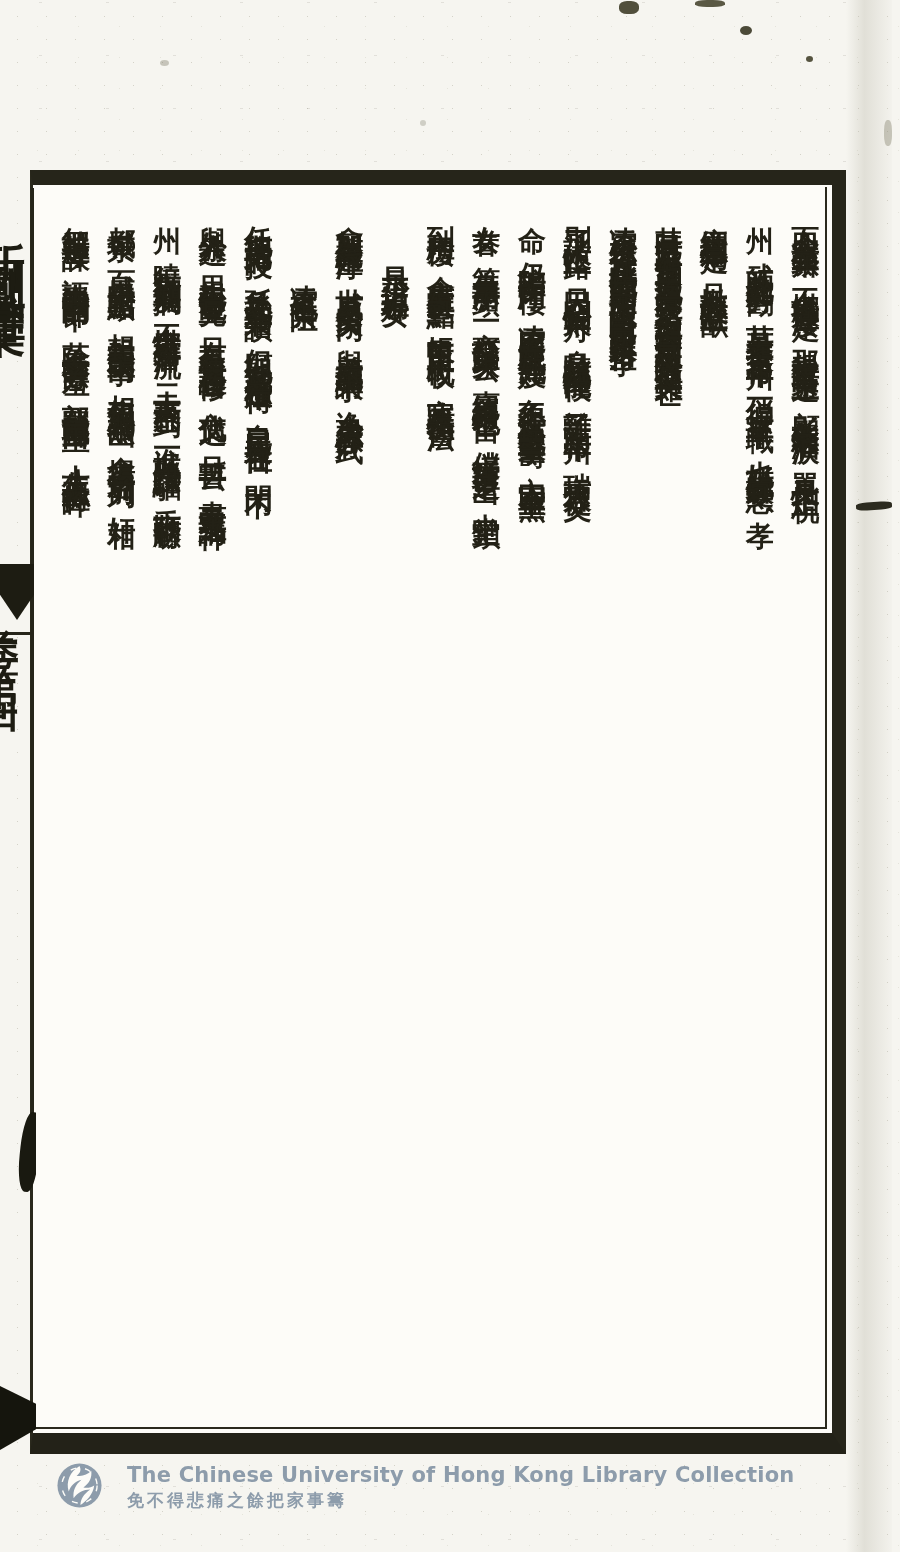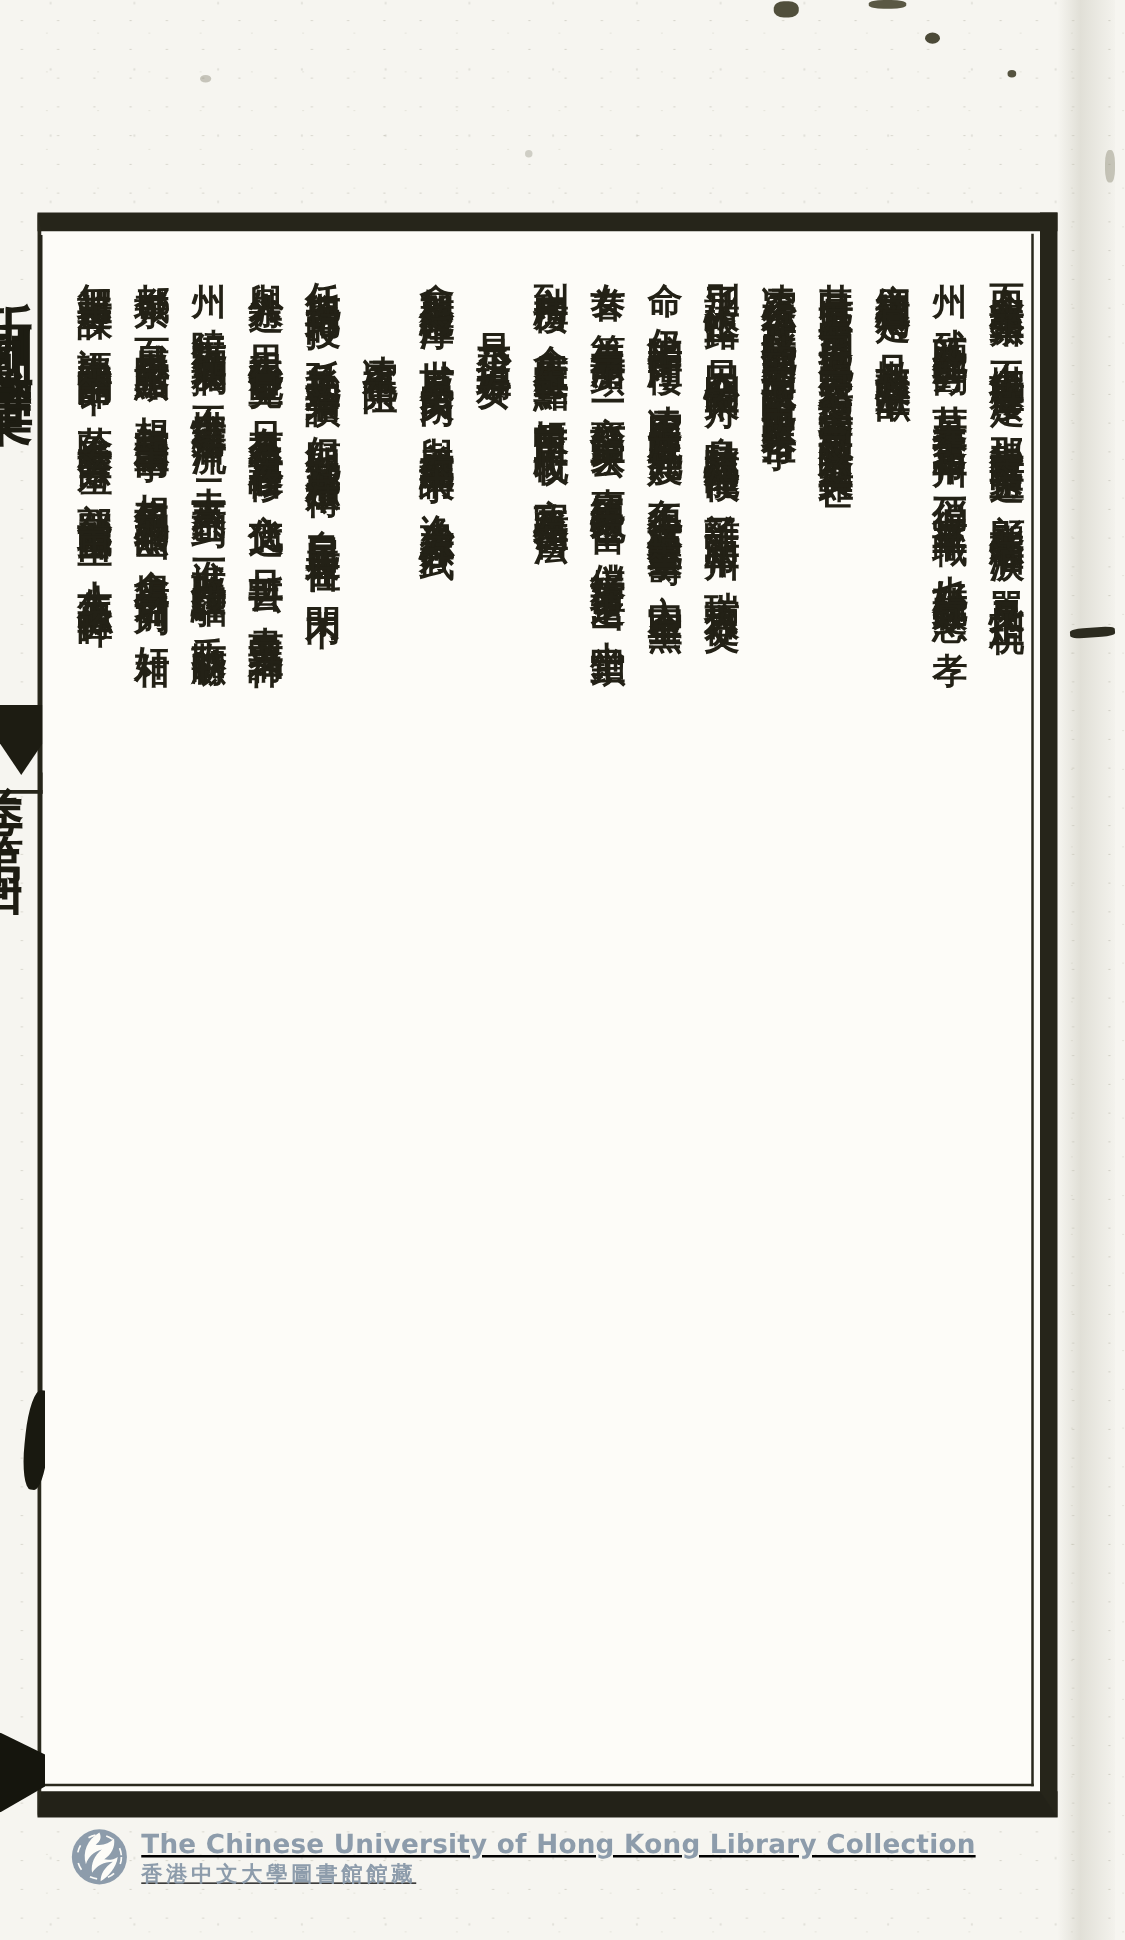--- a/index.html
+++ b/index.html
@@ -84,21 +84,21 @@
   .a1{left:619px;top:1px;width:20px;height:13px;background:#514f3c;border-radius:40%;}
   .a2{left:695px;top:0;width:30px;height:7px;background:#5a5844;border-radius:40%;}
   .a3{left:740px;top:26px;width:12px;height:9px;background:#4c4a38;}
   .a4{left:806px;top:56px;width:7px;height:6px;background:#55533f;}
   .a5{left:856px;top:502px;width:36px;height:8px;background:#2c2b1f;border-radius:30%;transform:rotate(-4deg);}
   .a6{left:884px;top:120px;width:8px;height:26px;background:#8a887370;border-radius:40%;}
   .a7{left:160px;top:60px;width:9px;height:6px;background:#66644e55;}
   .a8{left:420px;top:120px;width:6px;height:6px;background:#66644e44;}
   
   .watermark{
-    position:absolute;left:56px;top:1462px;display:flex;align-items:flex-start;gap:10px;text-decoration:underline;
+    position:absolute;left:56px;top:1462px;display:flex;align-items:flex-start;gap:24px;
   }
   .wm-logo{width:47px;height:47px;flex:0 0 auto;}
   .wm-text-en{
     font-size:21px;font-weight:700;color:#8d9cab;line-height:26px;letter-spacing:.2px;
   }
   .wm-text-zh{
     font-size:17px;font-weight:700;color:#8d9cab;letter-spacing:3px;line-height:24px;
   }
 </style>
 </head>
@@ -151,15 +151,15 @@
 <div class="watermark">
   <span class="wm-logo">
     <svg viewBox="0 0 48 48" width="47" height="47">
       <circle cx="24" cy="24" r="22.5" fill="#8d9cab"></circle>
       <path d="M24 4 C14 10 10 20 13 30 C15 24 19 20 26 18 C20 23 17 29 18 37 C22 31 28 28 35 28 C28 33 25 38 25 44 C31 40 38 33 39 24 C36 26 32 27 28 26 C34 22 37 16 36 9 C32 13 27 15 21 14 C25 11 26 8 24 4 Z" fill="#fdfcf8"></path>
       <circle cx="24" cy="24" r="18" fill="none" stroke="#fdfcf8" stroke-width="1.4" stroke-dasharray="6 9"></circle>
     </svg>
   </span>
   <span>
     <div class="wm-text-en">The Chinese University of Hong Kong Library Collection</div>
-    <div class="wm-text-zh">香港中文大學圖書館館藏</div>
+    <div class="wm-text-zh">免不得悲痛之餘把家事籌</div>
   </span>
 </div>
 
 </body></html>

